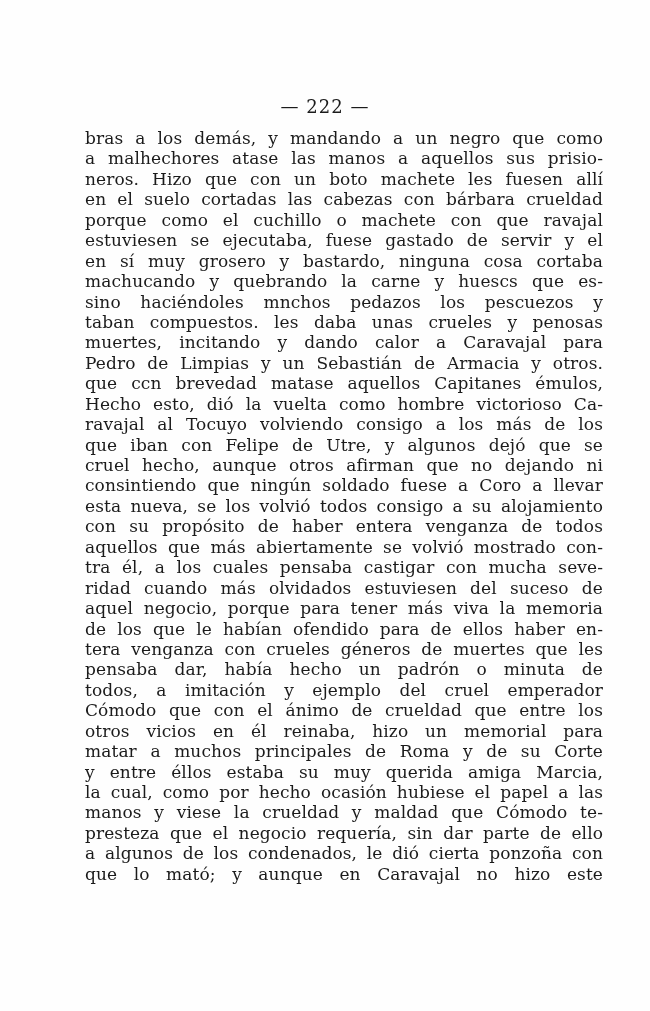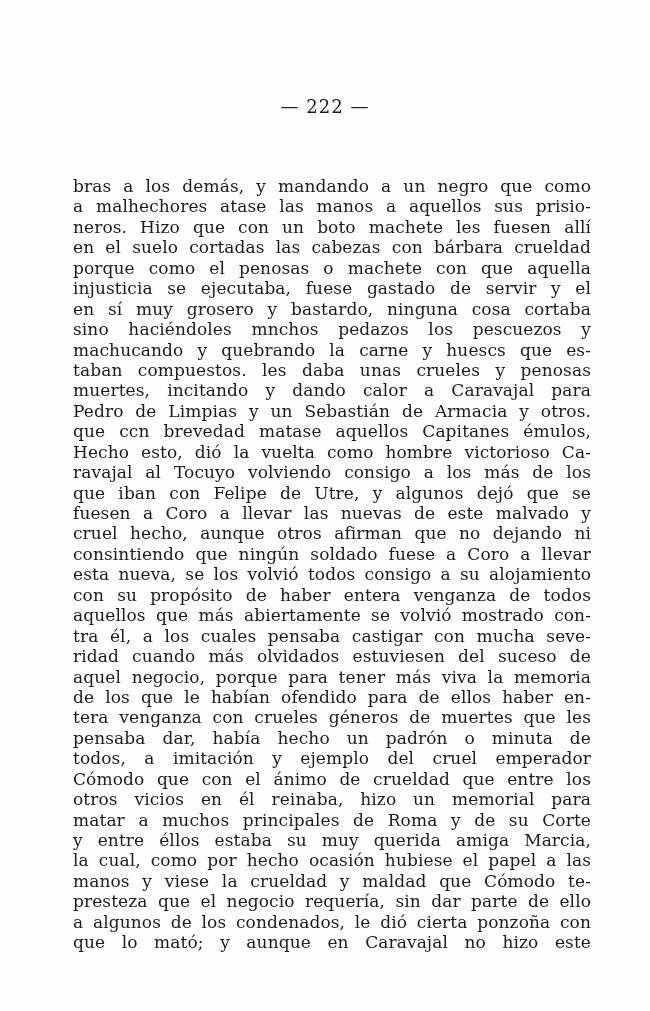--- a/index.html
+++ b/index.html
@@ -21,23 +21,22 @@
     top: 96px;
     left: 0;
     width: 100%;
     text-align: center;
     font-size: 18px;
     letter-spacing: 1px;
   }
   .text-block {
     position: absolute;
     top: 128px;
-    left: 73px;
+    left: 85px;
     width: 518px;
-    margin-top: 48px;
   }
   .line {
     font-size: 17px;
     line-height: 20.45px;
     height: 20.45px;
     text-align: justify;
     text-align-last: justify;
     letter-spacing: 0.1px;
     white-space: normal;
   }
@@ -45,33 +44,32 @@
 </head>
 <body>
 
 <div class="page">
   <div class="page-number">— 222 —</div>
   <div class="text-block">
       <div class="line">bras a los demás, y mandando a un negro que como</div>
       <div class="line">a malhechores atase las manos a aquellos sus prisio-</div>
       <div class="line">neros. Hizo que con un boto machete les fuesen allí</div>
       <div class="line">en el suelo cortadas las cabezas con bárbara crueldad</div>
-      <div class="line">porque como el penosas o machete con que aquella</div>
-      <div class="line">injusticia se ejecutaba, fuese gastado de servir y el</div>
+      <div class="line">porque como el cuchillo o machete con que ravajal</div>
+      <div class="line">estuviesen se ejecutaba, fuese gastado de servir y el</div>
       <div class="line">en sí muy grosero y bastardo, ninguna cosa cortaba</div>
+      <div class="line">machucando y quebrando la carne y huescs que es-</div>
       <div class="line">sino haciéndoles mnchos pedazos los pescuezos y</div>
-      <div class="line">machucando y quebrando la carne y huescs que es-</div>
       <div class="line">taban compuestos. les daba unas crueles y penosas</div>
       <div class="line">muertes, incitando y dando calor a Caravajal para</div>
       <div class="line">Pedro de Limpias y un Sebastián de Armacia y otros.</div>
       <div class="line">que ccn brevedad matase aquellos Capitanes émulos,</div>
       <div class="line">Hecho esto, dió la vuelta como hombre victorioso Ca-</div>
       <div class="line">ravajal al Tocuyo volviendo consigo a los más de los</div>
       <div class="line">que iban con Felipe de Utre, y algunos dejó que se</div>
-      <div class="line">fuesen a Coro a llevar las nuevas de este malvado y</div>
       <div class="line">cruel hecho, aunque otros afirman que no dejando ni</div>
       <div class="line">consintiendo que ningún soldado fuese a Coro a llevar</div>
       <div class="line">esta nueva, se los volvió todos consigo a su alojamiento</div>
       <div class="line">con su propósito de haber entera venganza de todos</div>
       <div class="line">aquellos que más abiertamente se volvió mostrado con-</div>
       <div class="line">tra él, a los cuales pensaba castigar con mucha seve-</div>
       <div class="line">ridad cuando más olvidados estuviesen del suceso de</div>
       <div class="line">aquel negocio, porque para tener más viva la memoria</div>
       <div class="line">de los que le habían ofendido para de ellos haber en-</div>
       <div class="line">tera venganza con crueles géneros de muertes que les</div>

